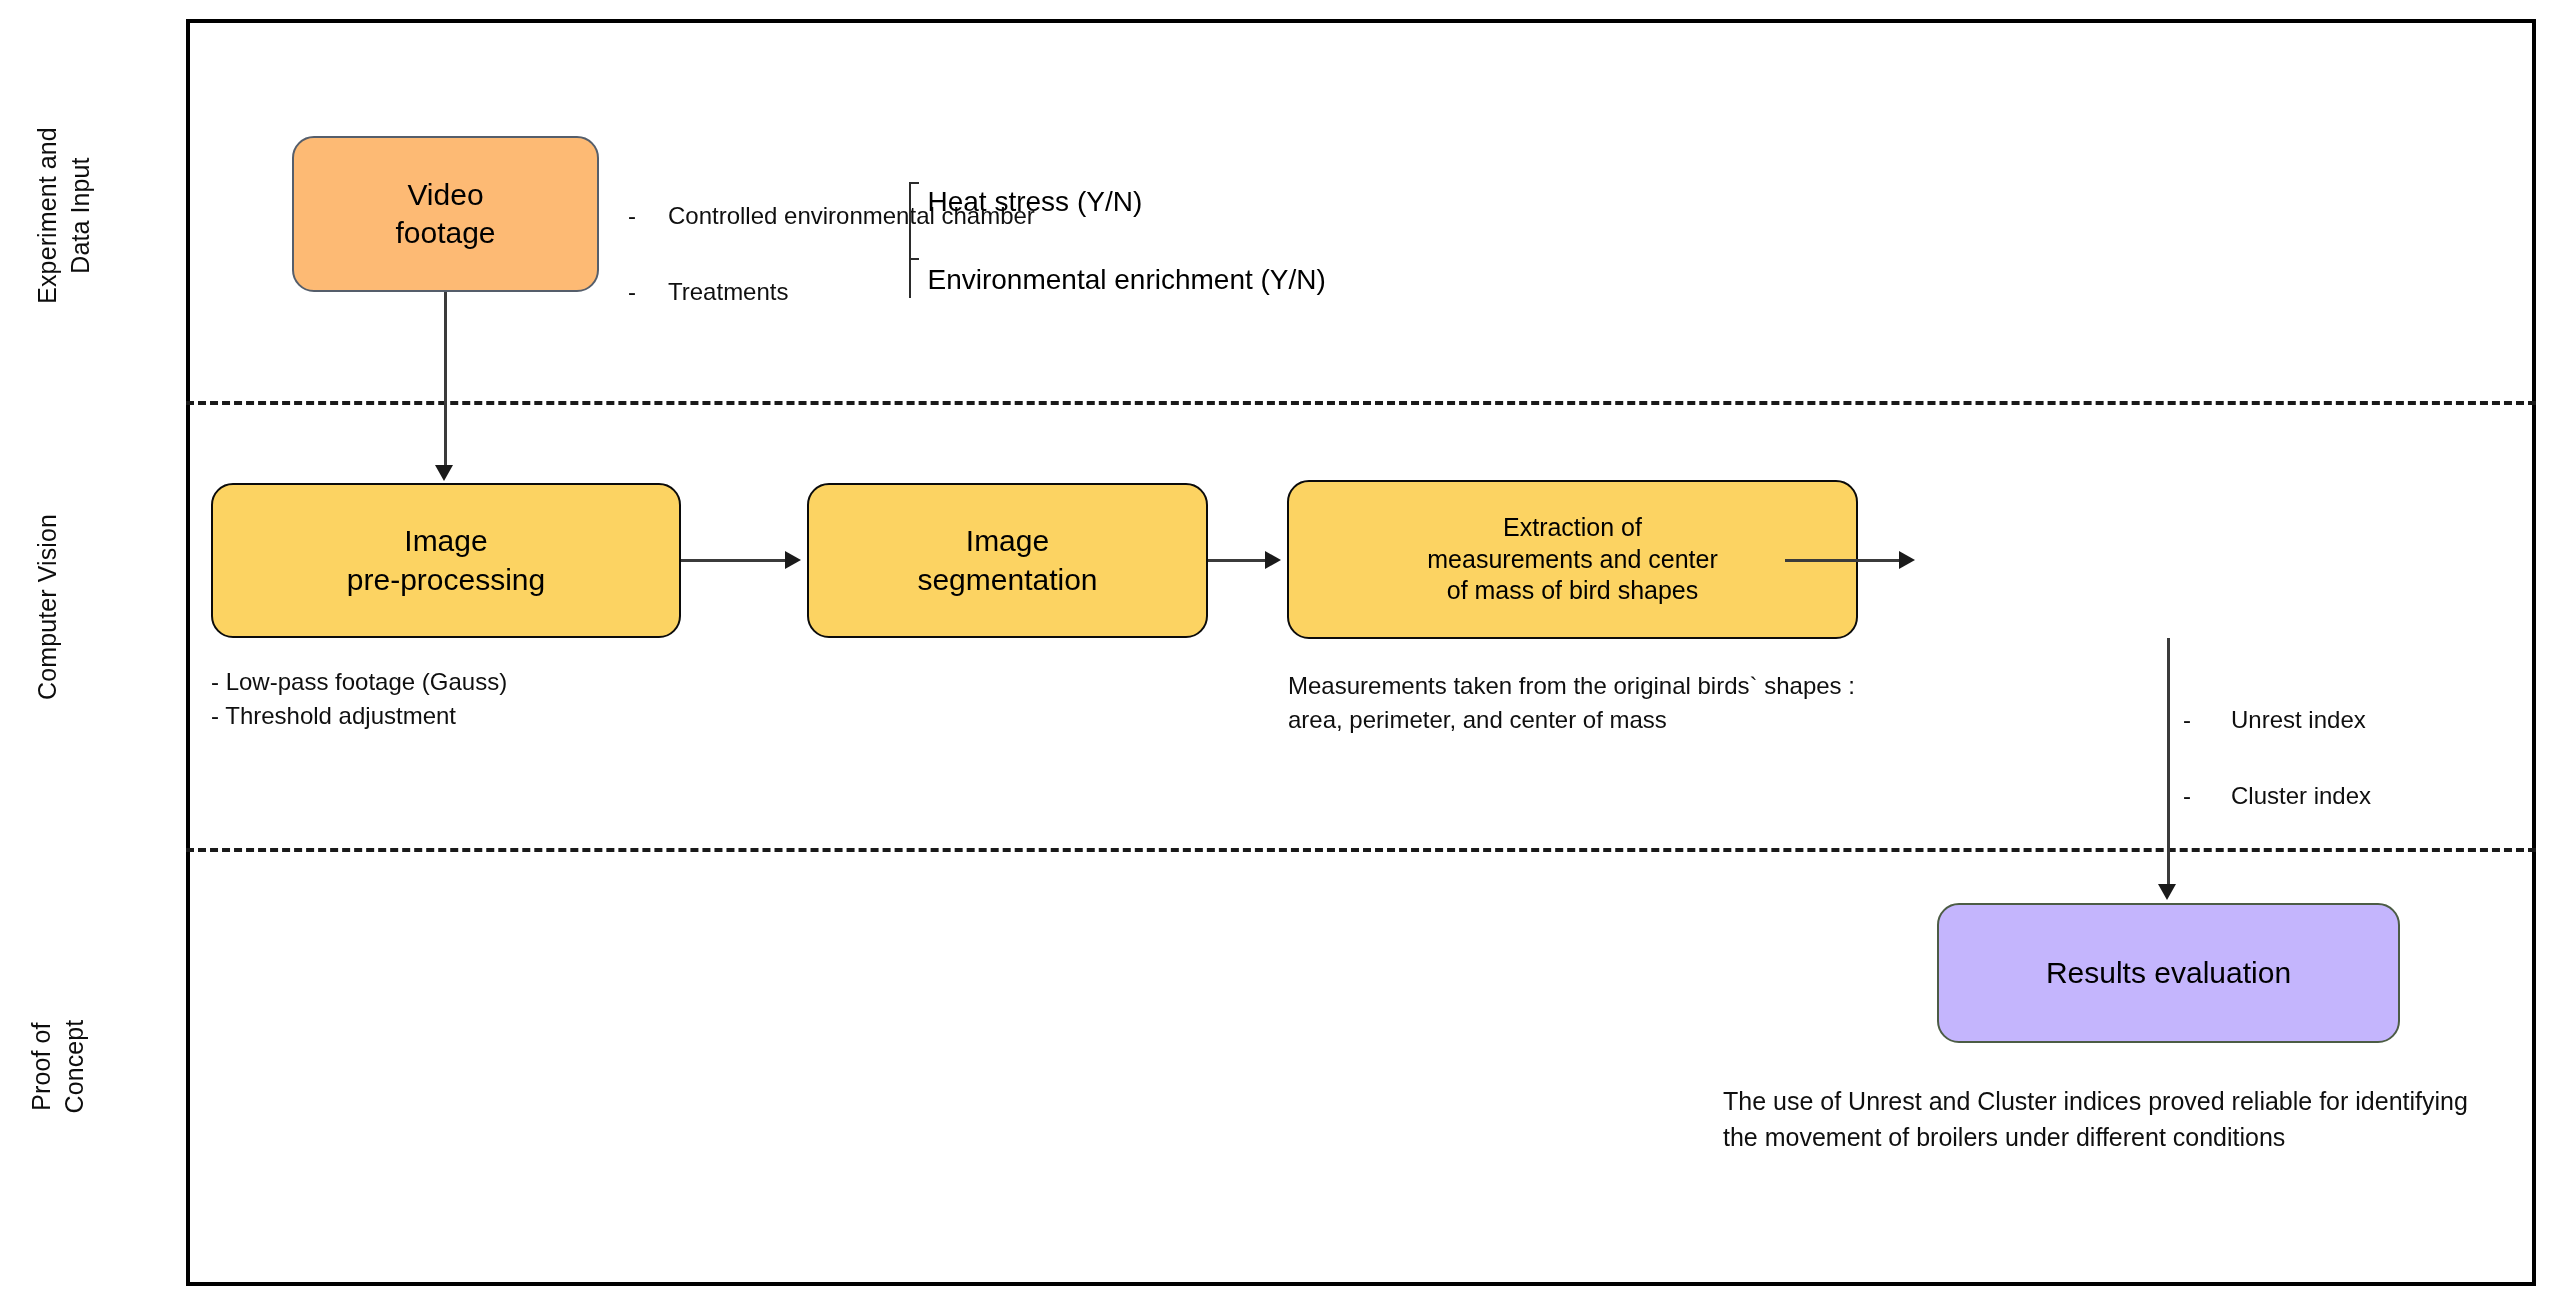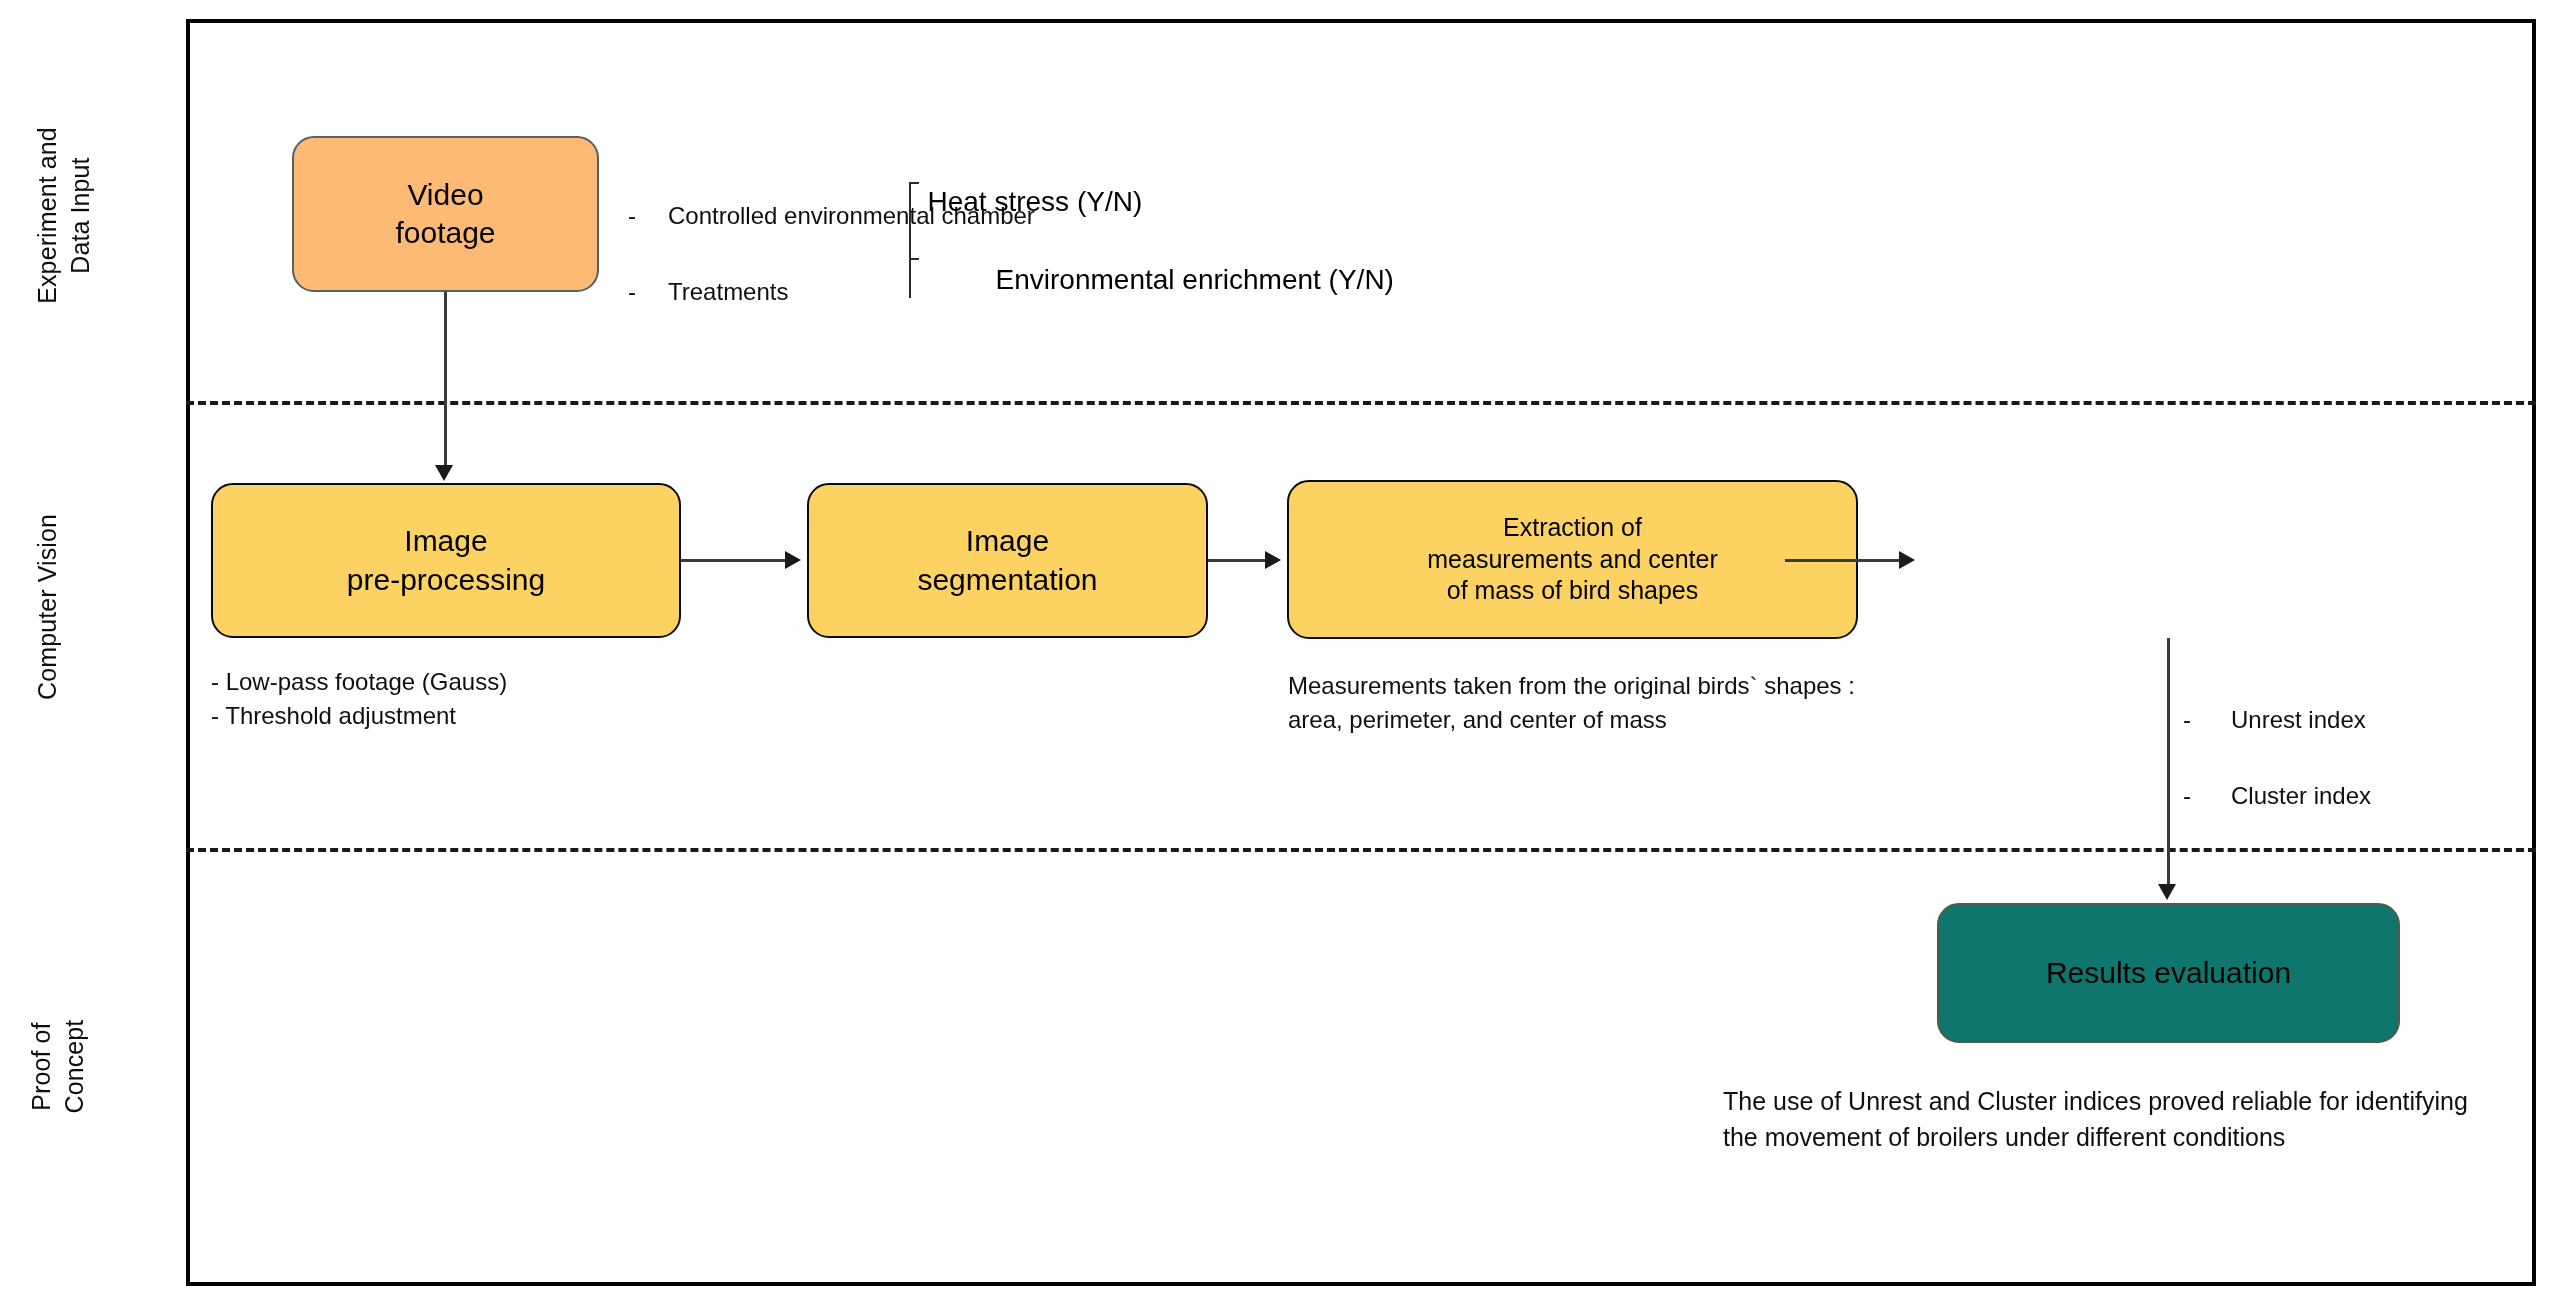--- a/index.html
+++ b/index.html
@@ -91,21 +91,21 @@
   .node.blue {
     background: #fdba74;
     border-color: #555e6b;
     border-width: 2.3px;
   }
   .node.amber {
     background: #fcd362;
     border-color: #0b0b0b;
   }
   .node.green {
-    background: #0f766e;
+    background: #c4b5fd;
     border-color: #4c5c45;
     border-width: 2.3px;
   }
 
   #node-video-footage { left: 292px;  top: 136px;  width: 307px; height: 156px; }
   #node-preprocessing { left: 211px;  top: 483px;  width: 470px; height: 155px; }
   #node-segmentation  { left: 807px; top: 483px;  width: 401px; height: 155px; }
   #node-extraction    { left: 1287px; top: 480px;  width: 571px; height: 159px; font-size: 25px; line-height: 1.26; }
   #node-indices       { left: 1921px; top: 483px;  width: 458px; height: 155px; }
   #node-results       { left: 1937px; top: 903px; width: 463px; height: 140px; }
@@ -215,21 +215,21 @@
     box-shadow: 0 76px 0 0 #2b2b2b;
   }
   .brace-items { flex: 1; }
   .brace-item {
     font-size: 28px;
     line-height: 1.42;
     height: 38px;
     margin-bottom: 40px;
     white-space: nowrap;
   }
-  .brace-item:last-child { margin-bottom: 0; text-align: center; }
+  .brace-item:last-child { margin-bottom: 0; }
 
   #annot-preprocessing {
     left: 211px;
     top: 665px;
     width: 516px;
   }
   #annot-measurements {
     left: 1288px;
     top: 669px;
     width: 607px;

